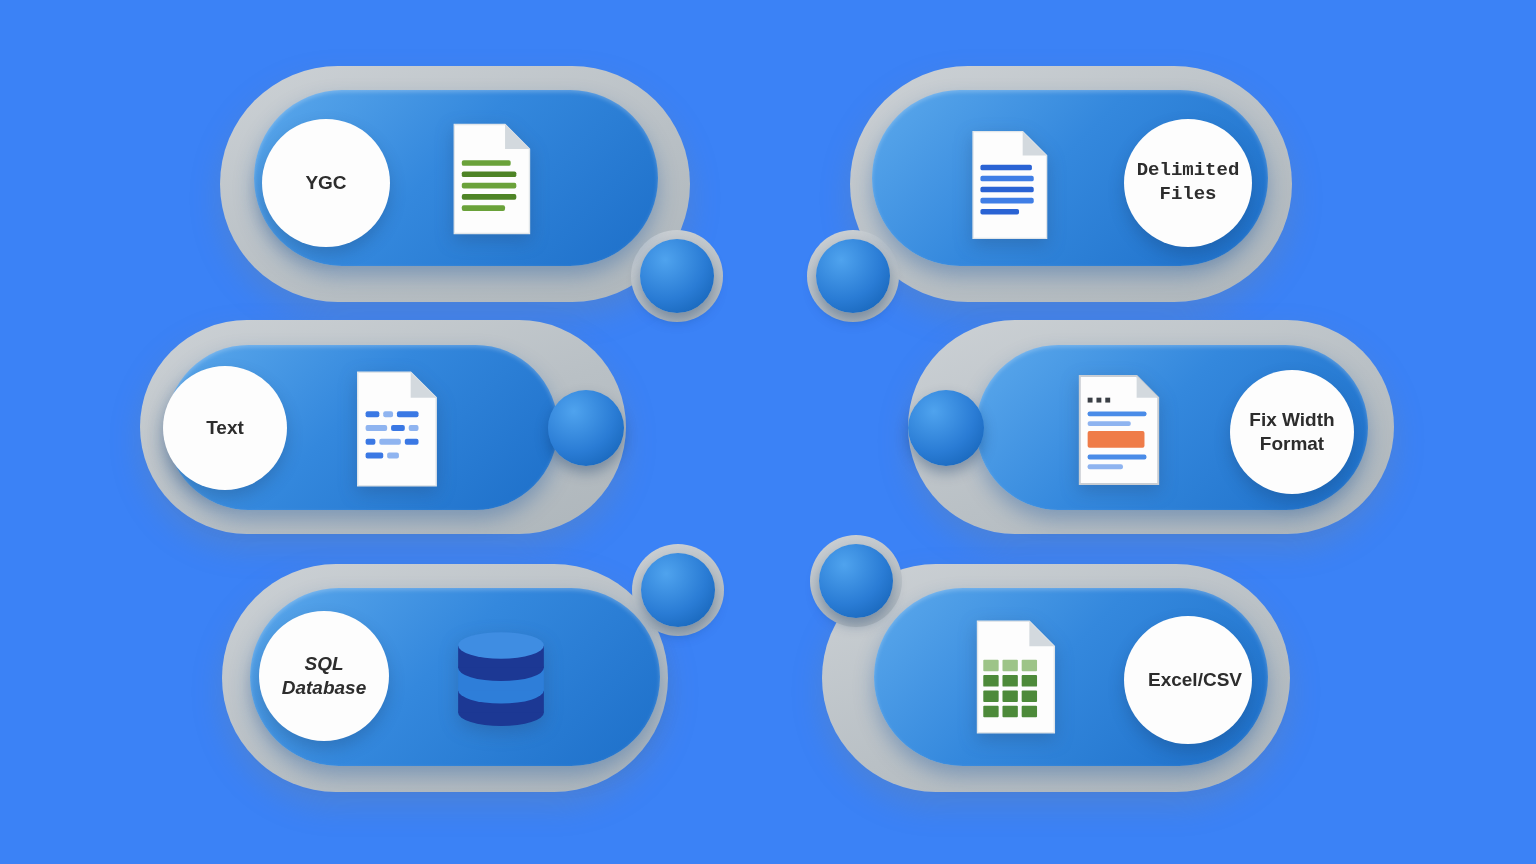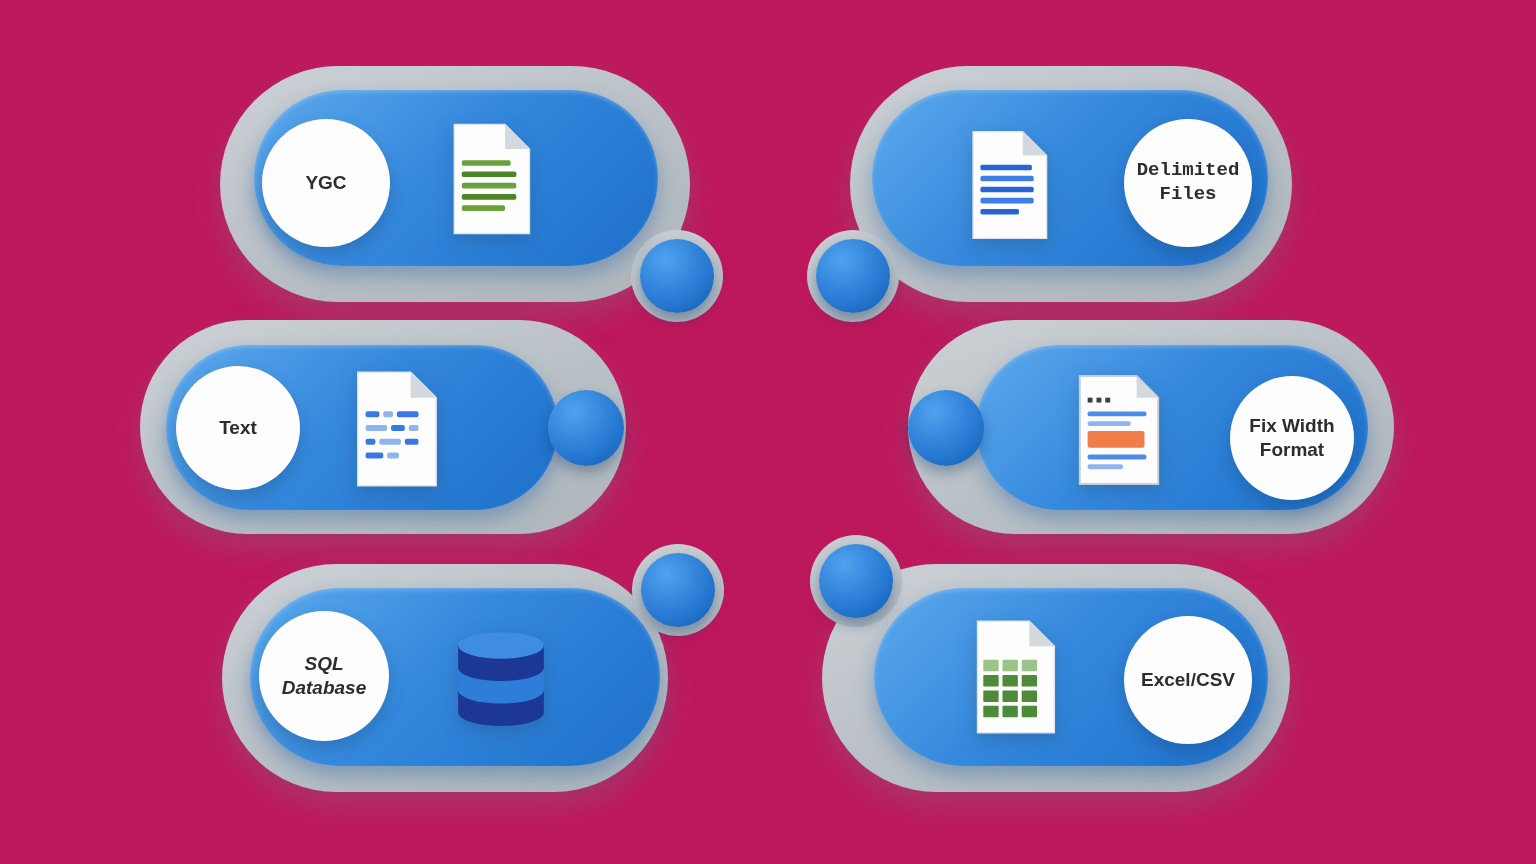--- a/index.html
+++ b/index.html
@@ -1,17 +1,17 @@
 <!DOCTYPE html>
 <html><head>
 <meta charset="utf-8">
 <style>
   * { margin:0; padding:0; box-sizing:border-box; }
   html,body { background:#ffffff; font-family:"Liberation Sans", sans-serif; }
-  .stage { position:relative; width:1536px; height:864px; background:#be185d; overflow:hidden; }
+  .stage { position:relative; width:1536px; height:864px; background:#3b82f6; overflow:hidden; }
   .unit { position:absolute; }
   .shell {
     position:absolute; inset:0;
     background:linear-gradient(160deg,#ccd1d5 0%,#b9c0c5 55%,#aeb6bb 100%);
     box-shadow:0 14px 30px rgba(120,130,140,.28);
     z-index:1;
   }
   .pill {
     position:absolute;
     background:linear-gradient(135deg,#5ca9ec 0%,#3488dd 45%,#1d6fc9 100%);
@@ -84,21 +84,21 @@
     </div>
     <div class="badge" style="left:274px; top:53px; width:128px; height:128px;font-family:Liberation Mono, monospace;">
       <span>Delimited Files</span>
     </div>
     <div class="knob" style="left:-34px; top:173px; width:74px; height:74px;"></div>
   </div>
 
   <div class="unit" style="left:140px; top:320px; width:486px; height:214px;">
     <div class="shell" style="border-radius:107px;"></div>
     <div class="pill" style="left:26px; top:25px; width:392px; height:165px; border-radius:83px;"></div>
-    <div class="badge" style="left:36px; top:46px; width:124px; height:124px;">
+    <div class="badge" style="left:23px; top:46px; width:124px; height:124px;">
       <span>Text</span>
     </div>
     <div class="icon" style="left:206px; top:46px; width:98px; height:126px;">
       <svg viewBox="0 0 100 124">
         <path d="M12 4 h54 l26 26 v90 h-80 z" fill="#fdfdfd" stroke="#e1e6ea" stroke-width="1.5"></path>
         <path d="M66 4 l26 26 h-26 z" fill="#d3d9de"></path>
         <rect x="20" y="44" width="14" height="6" rx="2" fill="#3a78e4"></rect>
         <rect x="38" y="44" width="10" height="6" rx="2" fill="#8fb4f0"></rect>
         <rect x="52" y="44" width="22" height="6" rx="2" fill="#3a78e4"></rect>
         <rect x="20" y="58" width="22" height="6" rx="2" fill="#8fb4f0"></rect>
@@ -124,21 +124,21 @@
         <rect x="18" y="26" width="5" height="5" fill="#3a3f45"></rect>
         <rect x="27" y="26" width="5" height="5" fill="#3a3f45"></rect>
         <rect x="36" y="26" width="5" height="5" fill="#3a3f45"></rect>
         <rect x="18" y="40" width="60" height="5" rx="2" fill="#4a8ce8"></rect>
         <rect x="18" y="50" width="44" height="5" rx="2" fill="#8fb4f0"></rect>
         <rect x="18" y="60" width="58" height="17" rx="2" fill="#ef7c49"></rect>
         <rect x="18" y="84" width="60" height="5" rx="2" fill="#4a8ce8"></rect>
         <rect x="18" y="94" width="36" height="5" rx="2" fill="#8fb4f0"></rect>
       </svg>
     </div>
-    <div class="badge" style="left:322px; top:56px; width:124px; height:124px;">
+    <div class="badge" style="left:322px; top:50px; width:124px; height:124px;">
       <span>Fix Width Format</span>
     </div>
     <div class="knob" style="left:0px; top:70px; width:76px; height:76px;"></div>
   </div>
 
   <div class="unit" style="left:222px; top:564px; width:446px; height:228px;font-style:italic;">
     <div class="shell" style="border-radius:114px;"></div>
     <div class="pad" style="left:410px; top:-20px; width:92px; height:92px;"></div>
     <div class="pill" style="left:28px; top:24px; width:410px; height:178px; border-radius:89px;"></div>
     <div class="badge" style="left:37px; top:47px; width:130px; height:130px;">
@@ -173,19 +173,19 @@
         <rect x="38" y="60" width="16" height="12" rx="1" fill="#4d8a3a"></rect>
         <rect x="58" y="60" width="16" height="12" rx="1" fill="#4d8a3a"></rect>
         <rect x="18" y="76" width="16" height="12" rx="1" fill="#4d8a3a"></rect>
         <rect x="38" y="76" width="16" height="12" rx="1" fill="#4d8a3a"></rect>
         <rect x="58" y="76" width="16" height="12" rx="1" fill="#4d8a3a"></rect>
         <rect x="18" y="92" width="16" height="12" rx="1" fill="#4d8a3a"></rect>
         <rect x="38" y="92" width="16" height="12" rx="1" fill="#4d8a3a"></rect>
         <rect x="58" y="92" width="16" height="12" rx="1" fill="#4d8a3a"></rect>
       </svg>
     </div>
-    <div class="badge" style="left:302px; top:52px; width:128px; height:128px;">
+    <div class="badge" style="left:302px; top:52px; width:128px; height:128px;justify-content:flex-end;">
       <span>Excel/CSV</span>
     </div>
     <div class="knob" style="left:-3px; top:-20px; width:74px; height:74px;"></div>
   </div>
 
 </div>
 
 </body></html>

